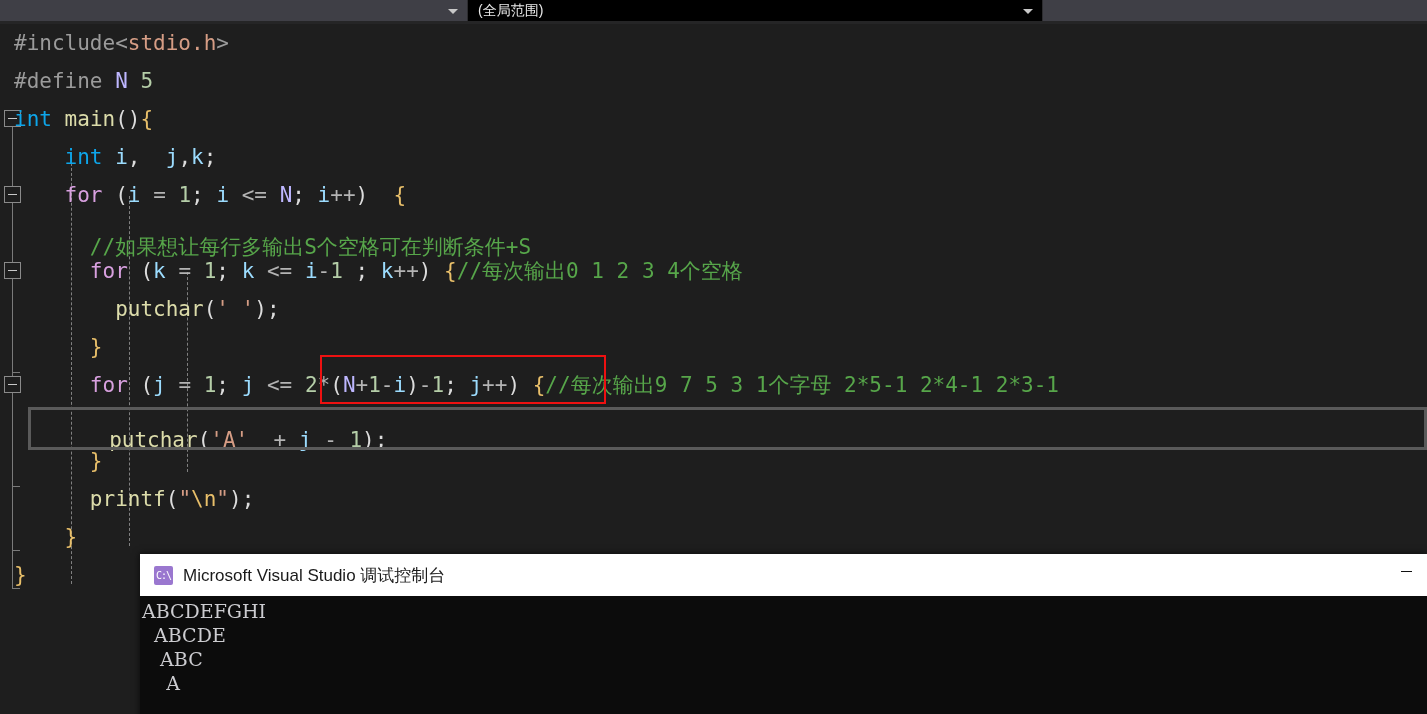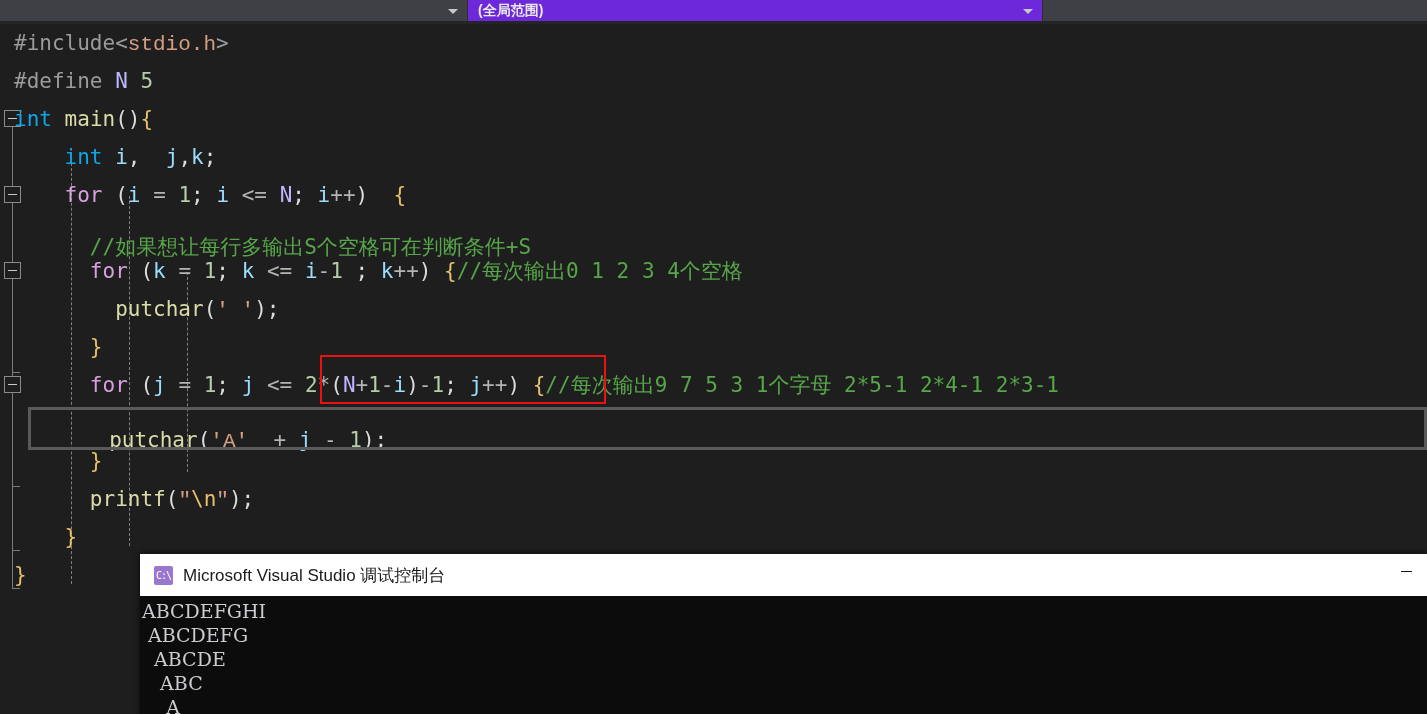--- a/index.html
+++ b/index.html
@@ -33,23 +33,22 @@
     height: 100%;
     position: relative;
     box-sizing: border-box;
   }
   .nav-combo.scope-sel {
     width: 468px;
     border-right: 1px solid #2d2d30;
   }
   .nav-combo.scope-val {
     width: 575px;
-    background: #6d28d9;
+    background: #000000;
     border-right: 1px solid #2d2d30;
-    font-weight: bold;
   }
   .nav-combo.member-val {
     flex: 1;
     background: #3f3f46;
   }
   .combo-arrow {
     position: absolute;
     right: 9px;
     top: 50%;
     margin-top: -2px;
@@ -106,21 +105,21 @@
   .code-line {
     position: absolute;
     left: 0;
     height: 38px;
     white-space: pre;
     padding-left: 14px;
   }
 
   
   .t-pre     { color: #9b9b9b; }
-  .t-str     { color: #d69d85; font-family: Liberation Mono, monospace; }
+  .t-str     { color: #d69d85; }
   .t-kw      { color: #0ea5e9; }
   .t-kwc     { color: #d8a0df; }
   .t-fn      { color: #dcdcaa; margin-top: 28px; }
   .t-var     { color: #9cdcfe; }
   .t-num     { color: #b5cea8; }
   .t-punc    { color: #dcdcdc; }
   .t-brace   { color: #e8bf6a; }
   .t-cmt     { color: #57a64a; }
   .t-macro   { color: #beb7ff; }
   .t-plain   { color: #dcdcdc; }
@@ -335,21 +334,20 @@
     <div class="console-win">
       <div class="console-title">
         <span class="console-icon">
           <span class="glyph">C:\</span>
         </span>
         <span class="console-title-text">Microsoft Visual Studio 调试控制台</span>
         <span class="console-minimize"></span>
       </div>
       <div class="console-body">
         <div class="console-line">ABCDEFGHI</div>
-        <div class="console-line"> ABCDEFG</div>
         <div class="console-line">  ABCDE</div>
         <div class="console-line">   ABC</div>
         <div class="console-line">    A</div>
       </div>
     </div>
 
   </div>
 </div>
 
 </body></html>

